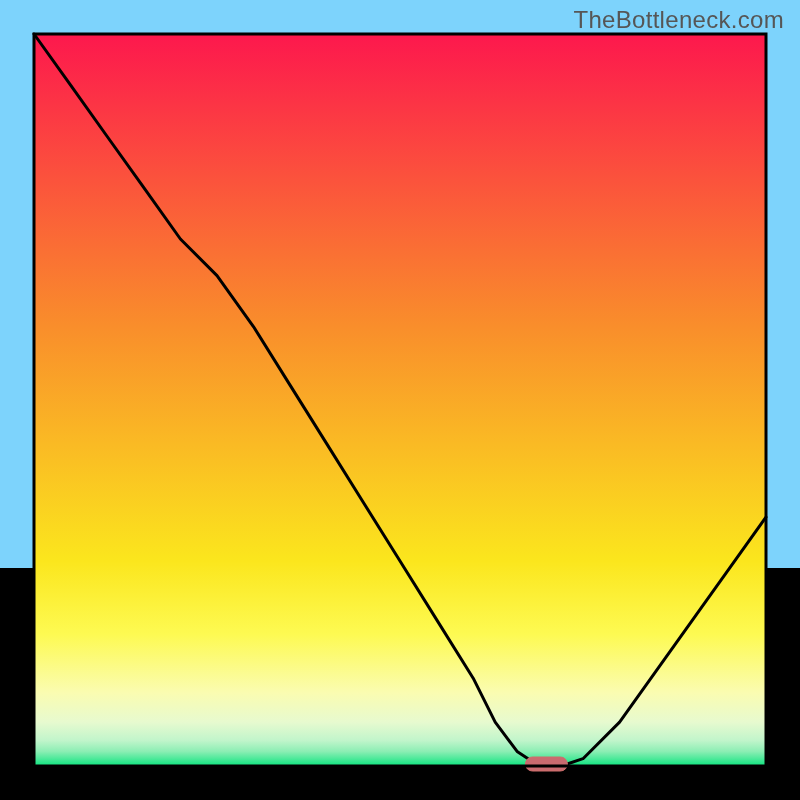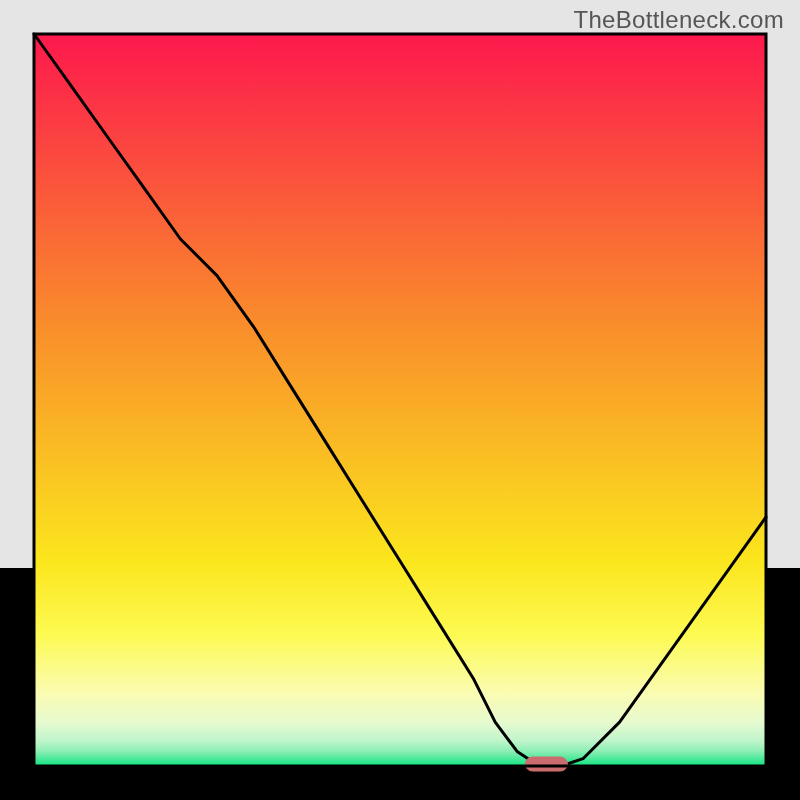--- a/index.html
+++ b/index.html
@@ -7,21 +7,21 @@
     padding: 0;
     width: 800px;
     height: 800px;
     background: #000;
     overflow: hidden;
   }
   .frame {
     position: relative;
     width: 800px;
     height: 568px;
-    background: #e5e5e5;
+    background: #7dd3fc;
   }
   .watermark {
     position: absolute;
     top: 6px;
     right: 16px;
     font-family: Arial, Helvetica, sans-serif;
     font-size: 24px;
     color: #565656;
     letter-spacing: 0.3px;
   }

